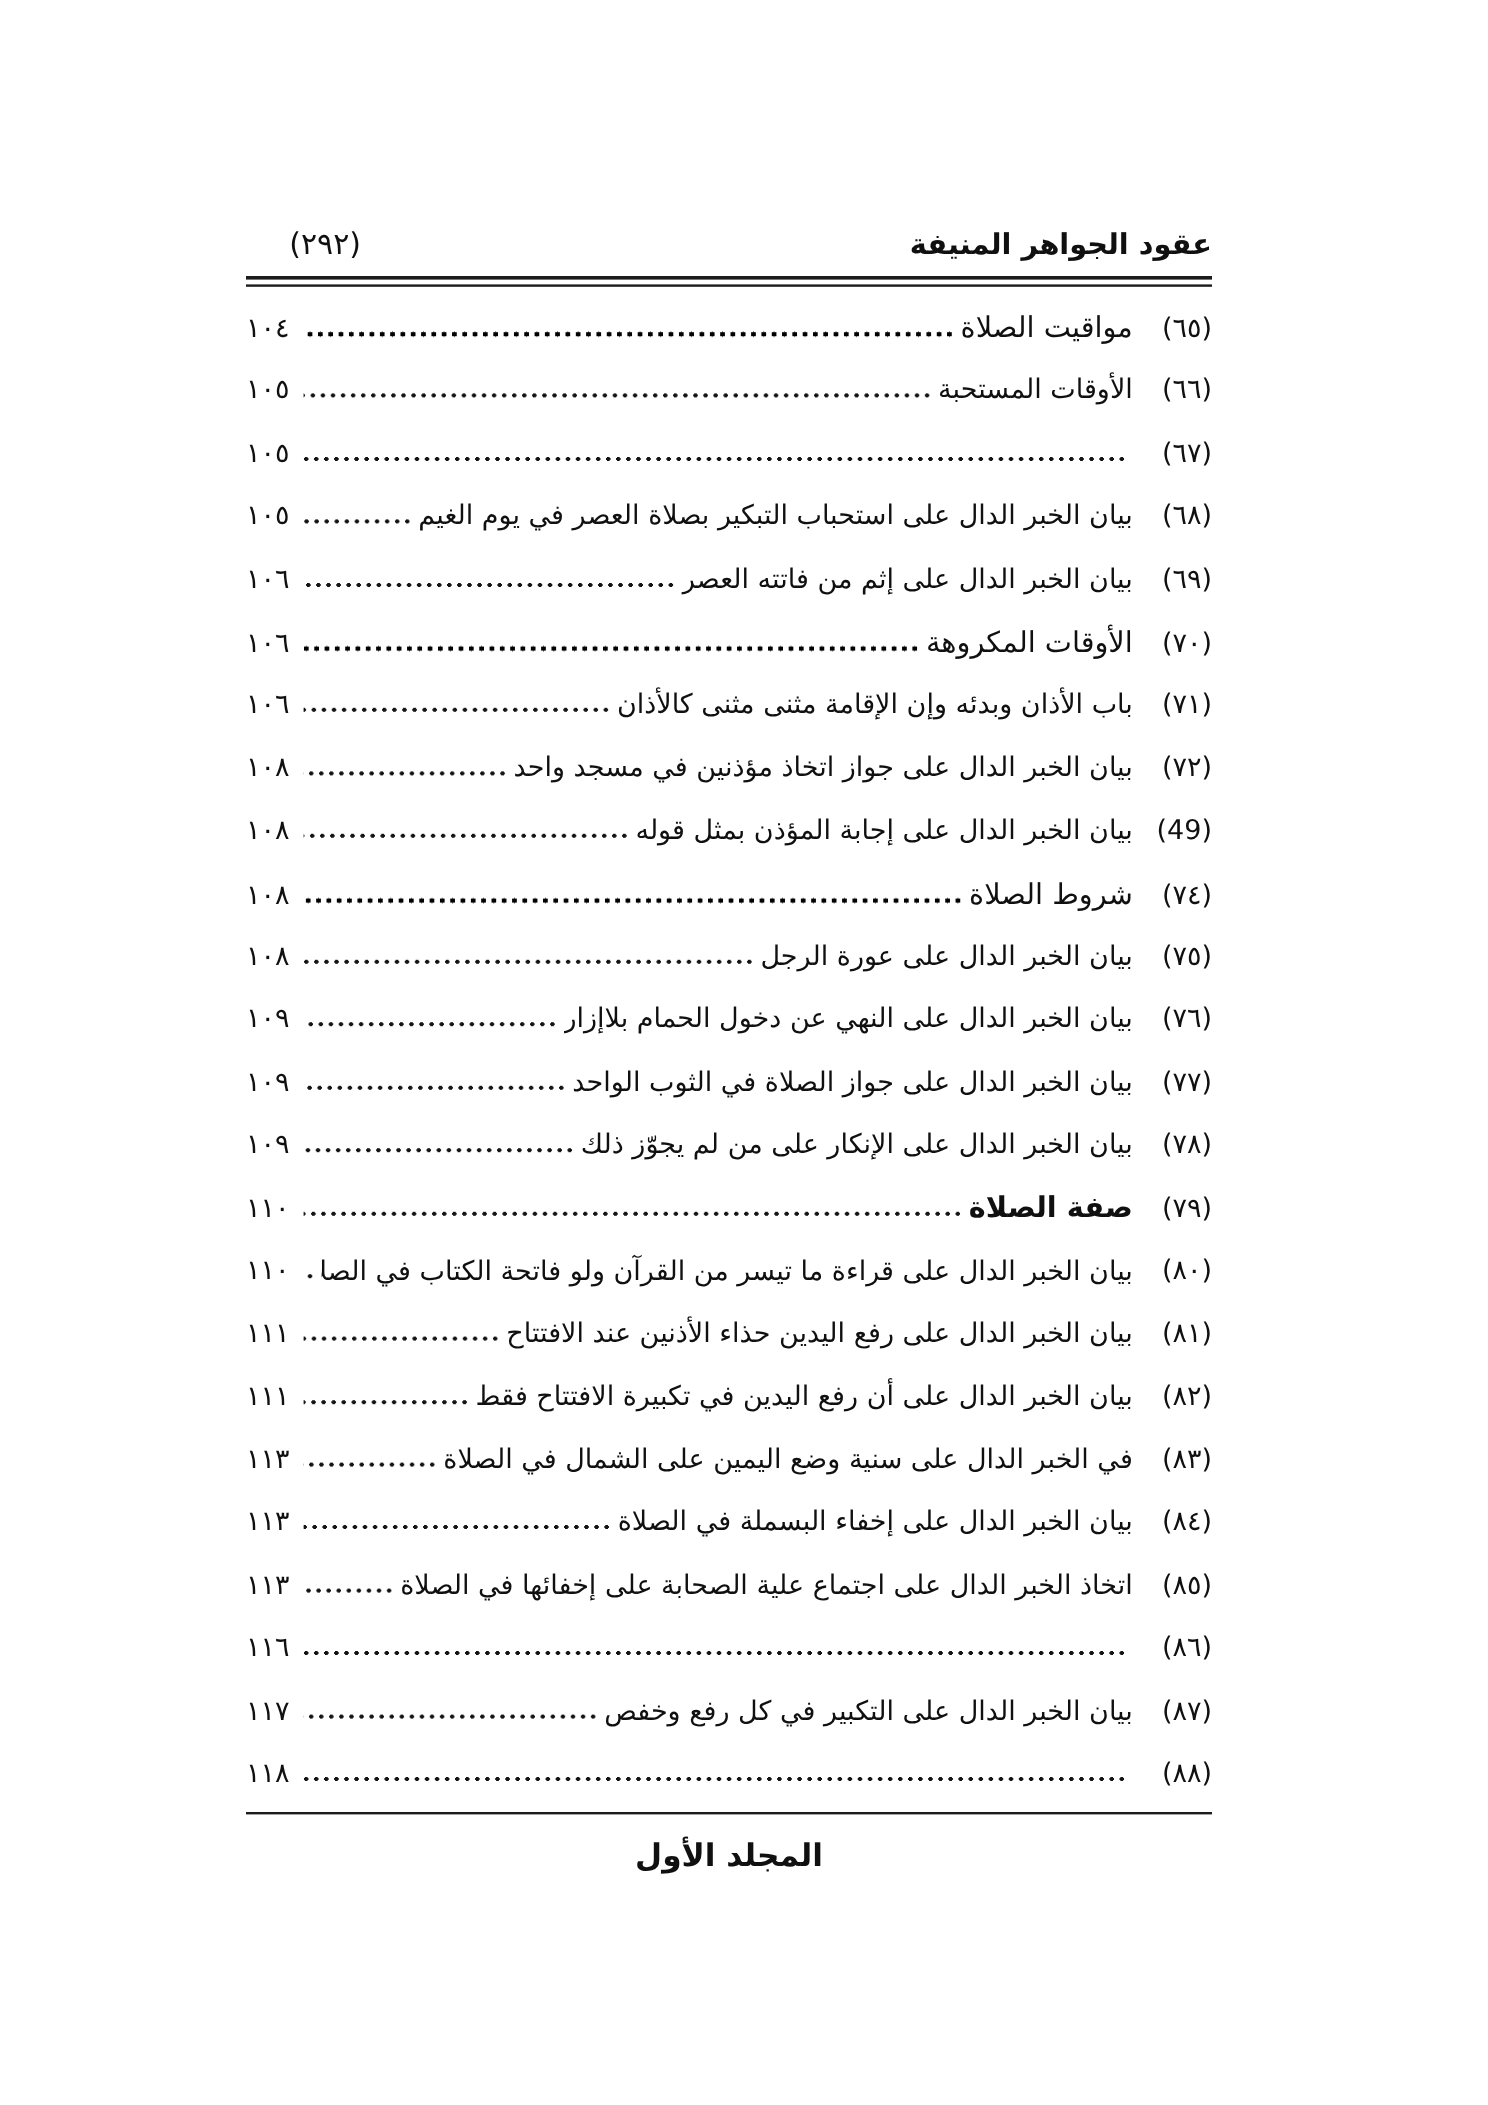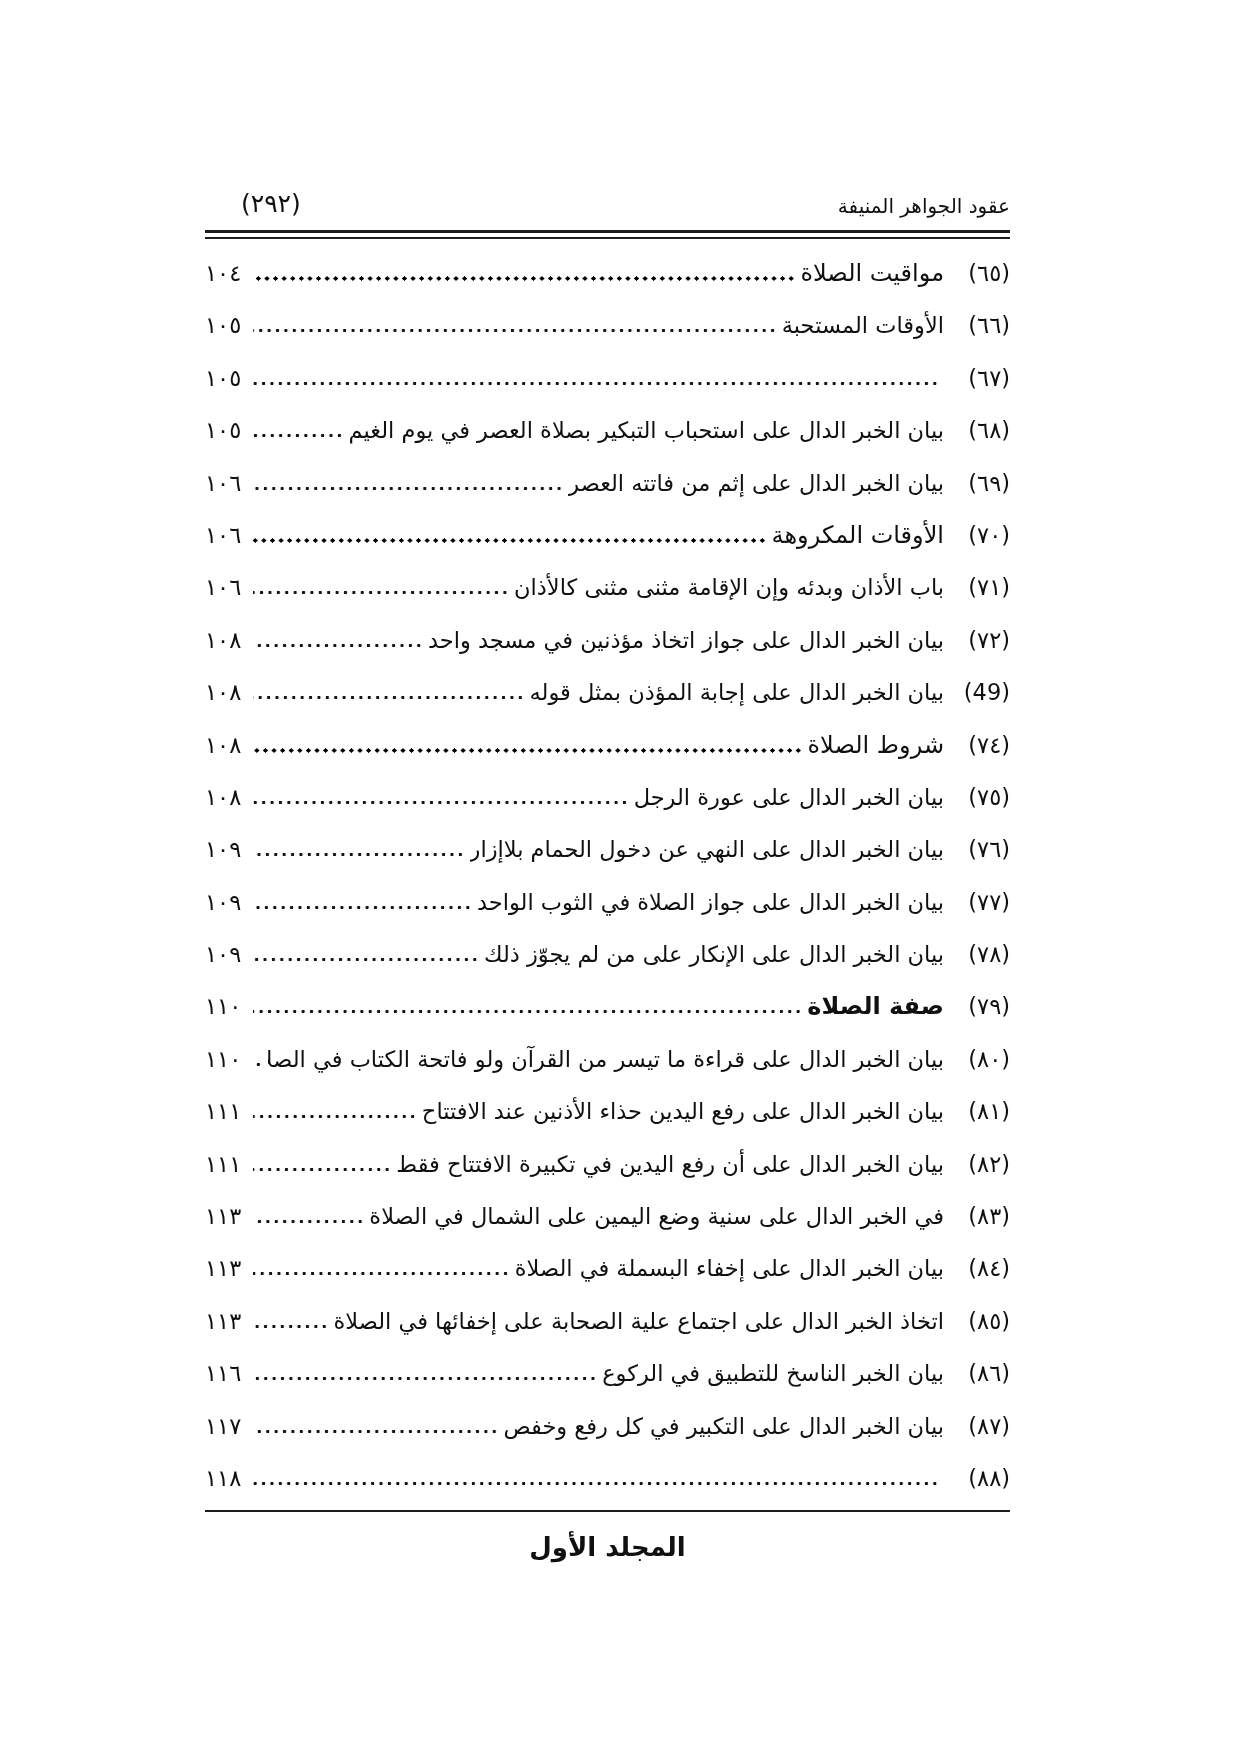--- a/index.html
+++ b/index.html
@@ -21,22 +21,22 @@
     direction: rtl;
   }
   
   .hdr {
     display: flex;
     justify-content: space-between;
     align-items: flex-end;
     height: 48px;
   }
   .hdr-title {
-    font-weight: normal;
-    font-size: 20px;
+    font-weight: bold;
+    font-size: 24px;
     letter-spacing: 0.2px;
   }
   .hdr-pagenum {
     font-size: 25px;
     margin-left: 36px;
   }
   .rule-double {
     margin-top: 12px;
     height: 4px;
     border-top: 3px solid #1c1c1c;
@@ -232,21 +232,20 @@
         <span class="pg">١١٣</span>
       </div>
         <div class="row">
         <span class="num">(٨٥)</span>
         <span class="title">اتخاذ الخبر الدال على اجتماع علية الصحابة على إخفائها في الصلاة</span>
         <span class="leader"></span>
         <span class="pg">١١٣</span>
       </div>
         <div class="row">
         <span class="num">(٨٦)</span>
-        <span class="title">بيان الخبر الناسخ للتطبيق في الركوع</span>
         <span class="leader"></span>
         <span class="pg">١١٦</span>
       </div>
         <div class="row">
         <span class="num">(٨٧)</span>
         <span class="title">بيان الخبر الدال على التكبير في كل رفع وخفص</span>
         <span class="leader"></span>
         <span class="pg">١١٧</span>
       </div>
         <div class="row">

